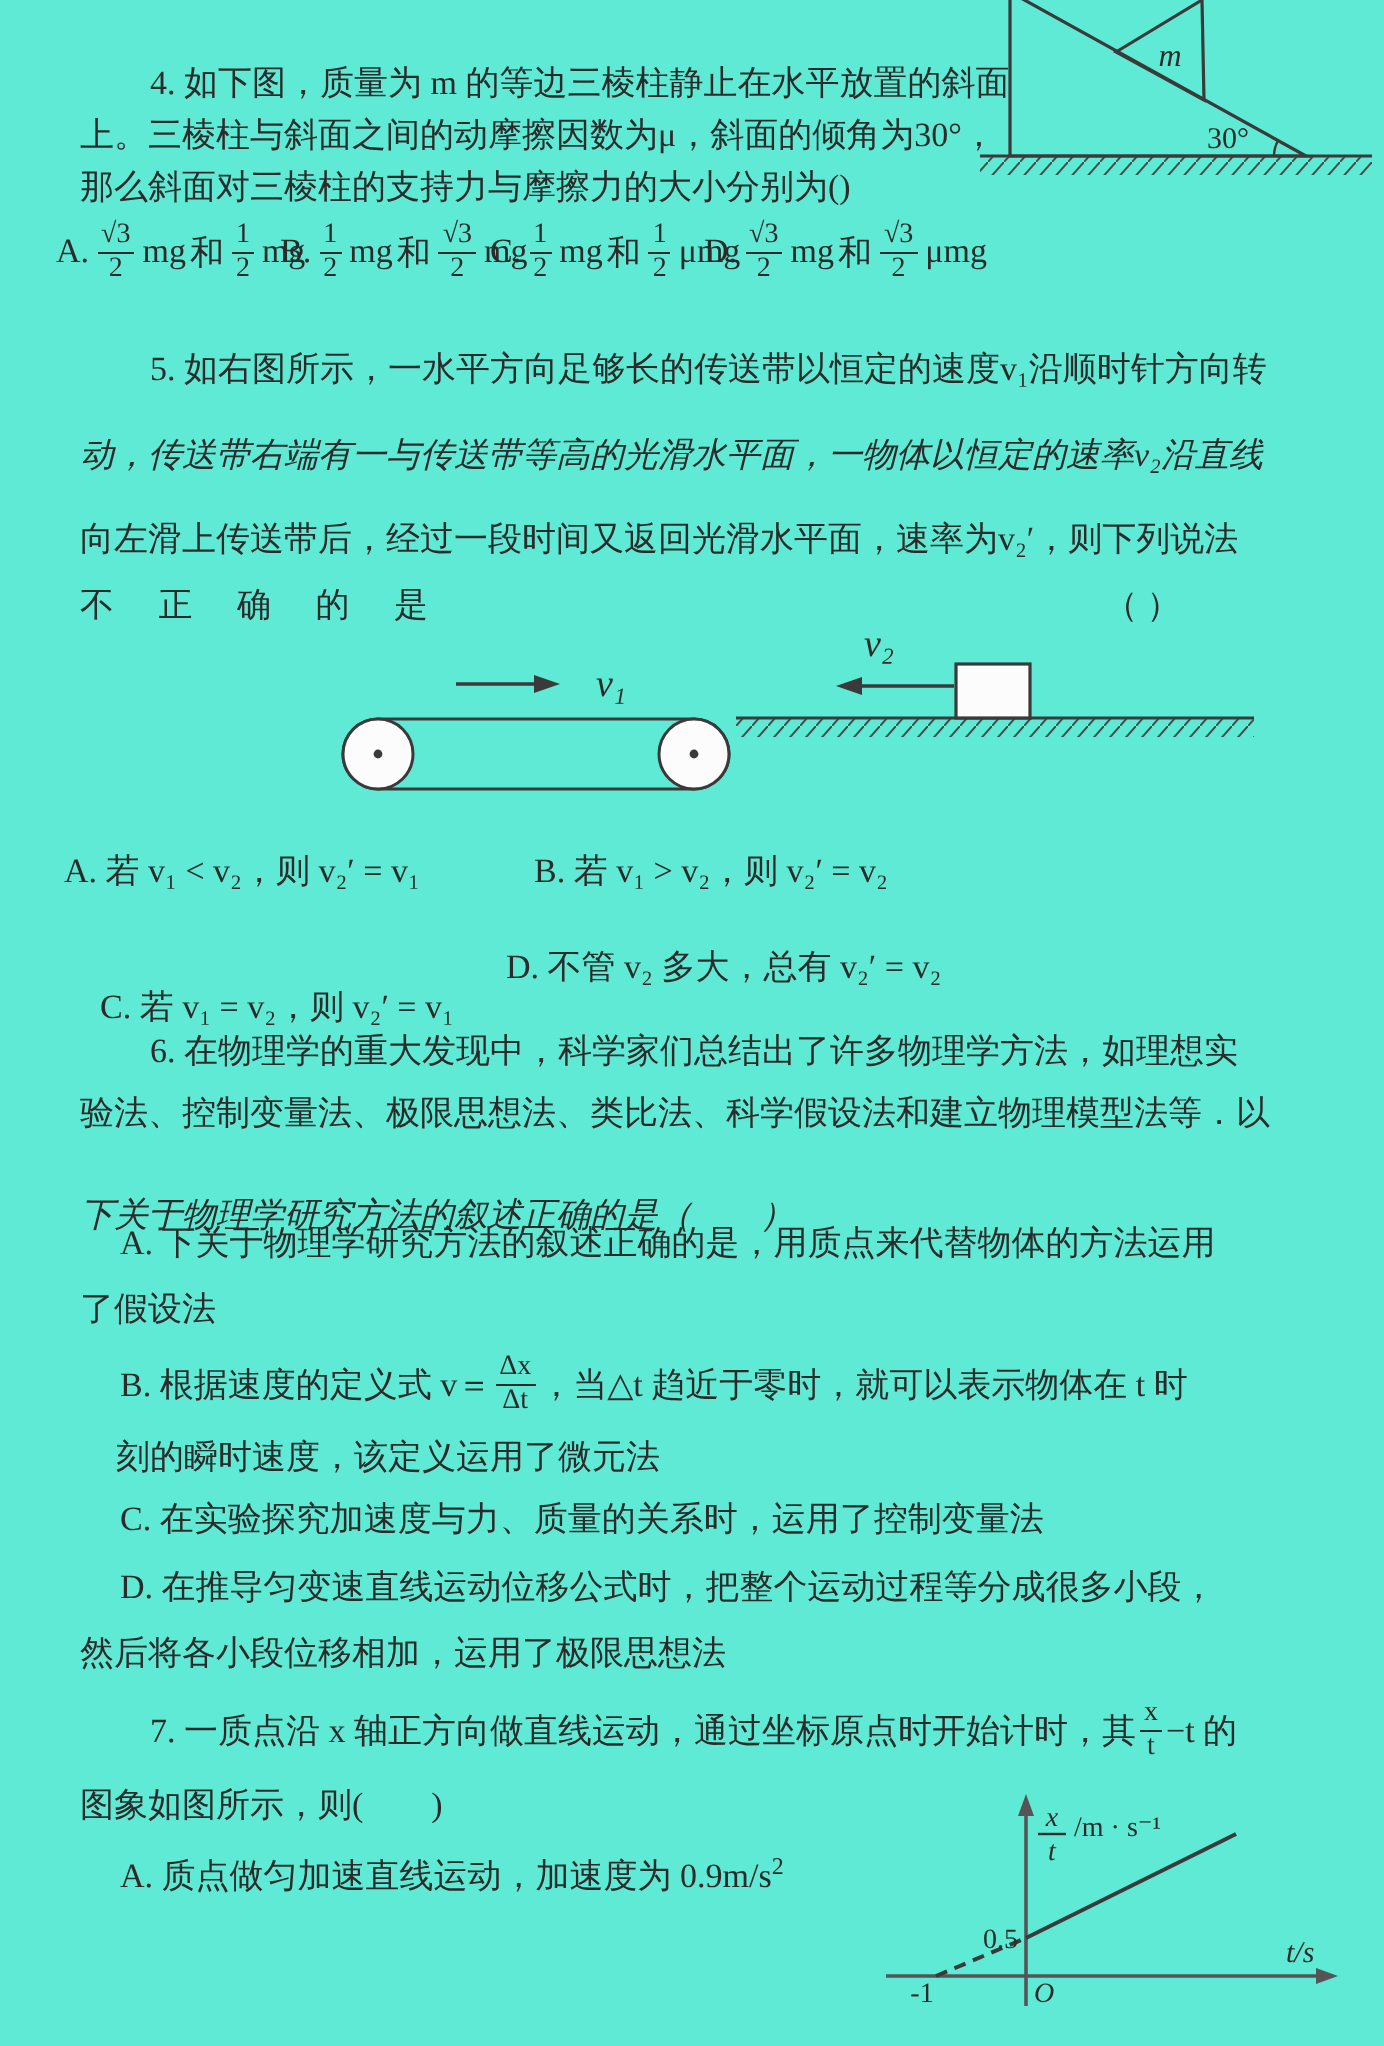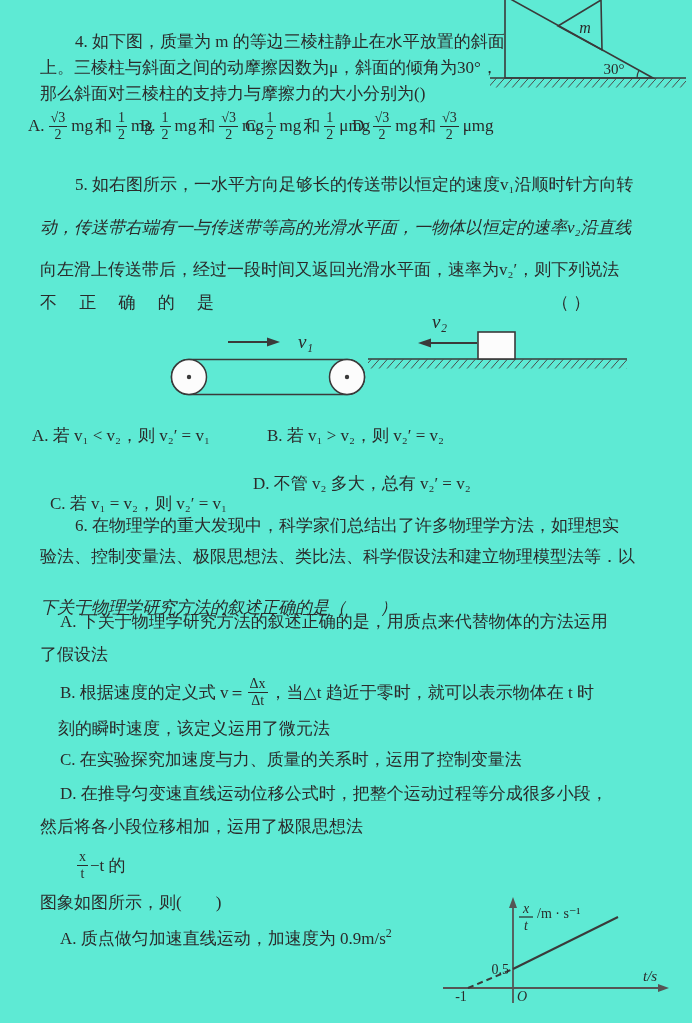--- a/index.html
+++ b/index.html
@@ -175,20 +175,21 @@
     <div class="abs" style="left:40px;top:717px;margin-left:18px;">刻的瞬时速度，该定义运用了微元法</div>
 
     <div class="abs" style="left:60px;top:748px;">C. 在实验探究加速度与力、质量的关系时，运用了控制变量法</div>
 
     <div class="abs" style="left:60px;top:782px;">D. 在推导匀变速直线运动位移公式时，把整个运动过程等分成很多小段，</div>
     <div class="abs" style="left:40px;top:815px;">然后将各小段位移相加，运用了极限思想法</div>
   </section>
 
   <section>
     <div class="abs flexline" style="left:75px;top:845px;height:40px;">
+      <span>7. 一质点沿 x 轴正方向做直线运动，通过坐标原点时开始计时，其</span>
       <span class="frac">
           <span class="num mi">x</span>
           <span class="den mi">t</span>
         </span>
       <span>−t 的</span>
     </div>
     <div class="abs" style="left:40px;top:891px;">图象如图所示，则(　　)</div>
 
     <div class="abs" style="left:60px;top:926px;">
       <span>A. 质点做匀加速直线运动，加速度为 0.9m/s</span><sup style="font-size:12px;">2</sup>

